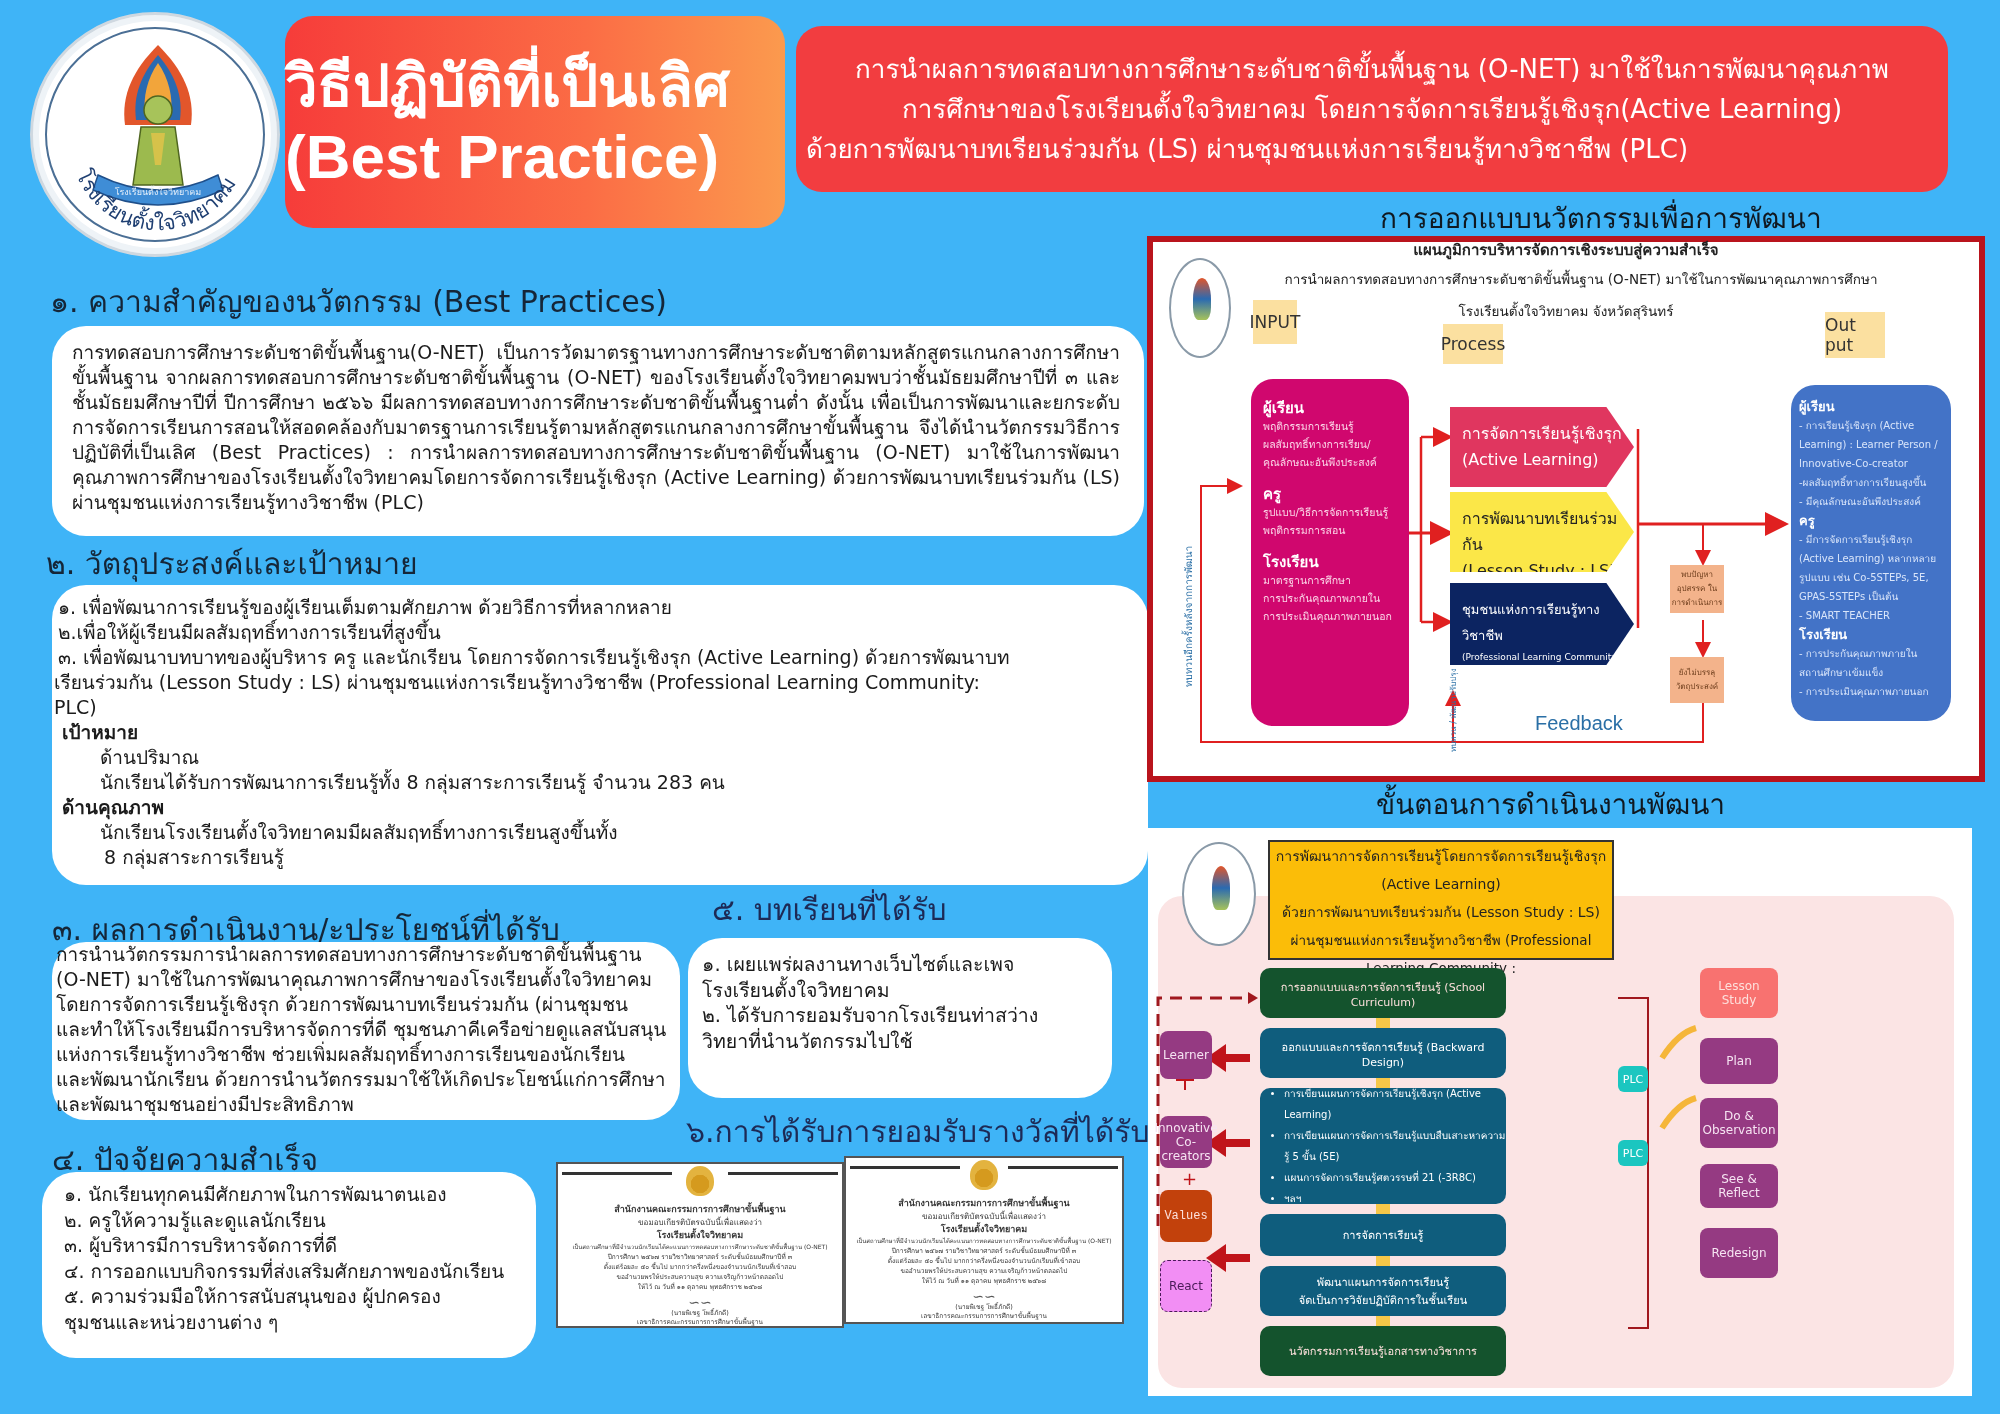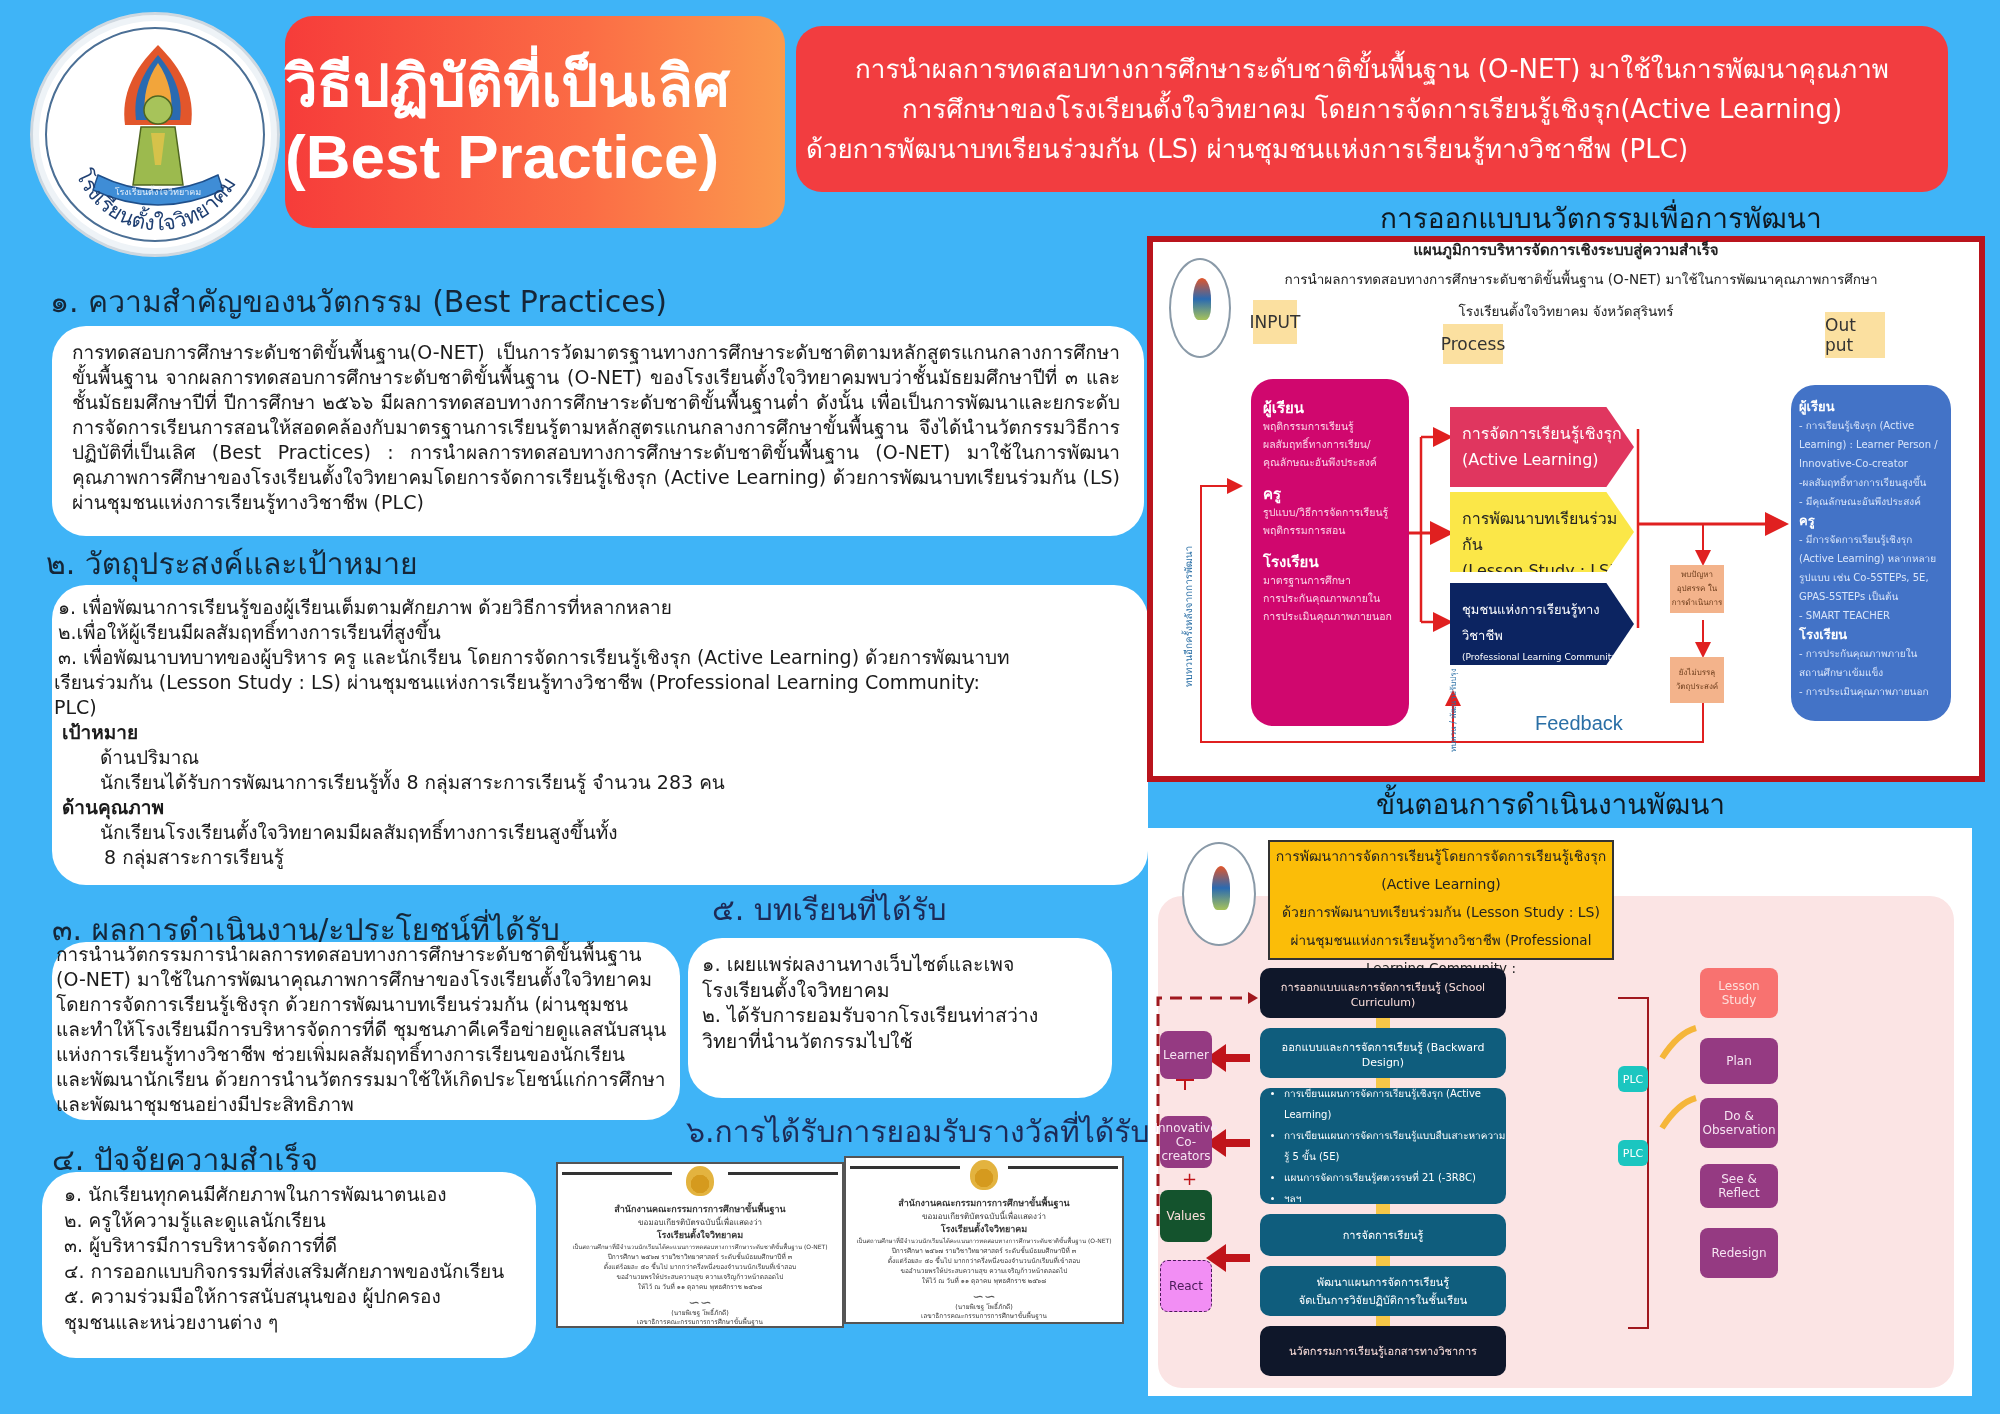--- a/index.html
+++ b/index.html
@@ -48,21 +48,21 @@
   .blue-out .hd { color: #fff; font-weight: bold; font-size: 13px; }
   .salmon { position: absolute; background: #f3b38b; color: #6b3b1a; font-size: 8px; text-align: center; display: flex; align-items: center; justify-content: center; line-height: 14px; }
   .vtext { position: absolute; writing-mode: vertical-rl; transform: rotate(180deg); font-size: 10px; color: #2a6fa6; white-space: nowrap; }
 
   
   .d2-title { left: 1376px; top: 782px; font-size: 28px; color: #101820; }
   .d2 { left: 1148px; top: 828px; width: 824px; height: 568px; background: #fff; }
   .d2 .bg { position: absolute; left: 10px; top: 68px; width: 796px; height: 492px; background: #fbe4e4; border-radius: 24px; }
   .yellow { position: absolute; left: 122px; top: 12px; width: 346px; height: 120px; background: #fbbd08; border: 2px solid #333; text-align: center; font-size: 14px; line-height: 28px; color: #222; }
   .flow { position: absolute; color: #fff; border-radius: 10px; font-size: 12px; display: flex; align-items: center; justify-content: center; text-align: center; }
-  .coral { background: #0f172a; color: #fde0dc; }
+  .coral { background: #14532d; color: #fde0dc; }
   .teal { background: #0f5d7d; }
   .purple { position: absolute; background: #953a82; color: #f6e4f2; border-radius: 8px; font-size: 12px; display: flex; align-items: center; justify-content: center; text-align: center; }
   .plc { position: absolute; background: #1bc6c0; color: #fff; font-size: 11px; border-radius: 6px; width: 30px; height: 26px; display: flex; align-items: center; justify-content: center; }
   .connector { position: absolute; background: #f7c748; }
 </style>
 </head>
 <body>
 
 <div class="abs logo">
   <div class="ring"></div>
@@ -322,21 +322,21 @@
   <div class="flow teal" style="left:112px;top:438px;width:246px;height:50px;font-size:11px;flex-direction:column;">
     <div>พัฒนาแผนการจัดการเรียนรู้</div>
       <div>จัดเป็นการวิจัยปฏิบัติการในชั้นเรียน</div>
   </div>
   <div class="connector" style="left:228px;top:488px;width:14px;height:10px;"></div>
   <div class="flow coral" style="left:112px;top:498px;width:246px;height:50px;font-size:11px;">นวัตกรรมการเรียนรู้เอกสารทางวิชาการ</div>
 
   <div class="purple" style="left:12px;top:203px;width:52px;height:48px;">Learner</div>
   <div class="purple" style="left:12px;top:288px;width:52px;height:52px;">Innovative Co-creators</div>
   <div style="position:absolute;left:34px;top:340px;font-size:18px;color:#c0141a;">+</div>
-  <div class="purple" style="left:12px;top:362px;width:52px;height:52px;background:#14532d;color:#fde0dc;">Values</div>
+  <div class="purple" style="left:12px;top:362px;width:52px;height:52px;background:#c2410c;color:#fde0dc;font-family:Liberation Mono, monospace;">Values</div>
   <div class="purple" style="left:12px;top:432px;width:52px;height:52px;background:#f28ef4;color:#4a1a58;border:1px dashed #4a1a58;">React</div>
 
   <div class="plc" style="left:470px;top:238px;">PLC</div>
   <div class="plc" style="left:470px;top:312px;">PLC</div>
 
   <div class="purple" style="left:552px;top:140px;width:78px;height:50px;background:#f87270;color:#fde0dc;">Lesson Study</div>
   <div class="purple" style="left:552px;top:210px;width:78px;height:46px;">Plan</div>
   <div class="purple" style="left:552px;top:270px;width:78px;height:50px;">Do &amp; Observation</div>
   <div class="purple" style="left:552px;top:336px;width:78px;height:44px;">See &amp; Reflect</div>
   <div class="purple" style="left:552px;top:400px;width:78px;height:50px;">Redesign</div>

